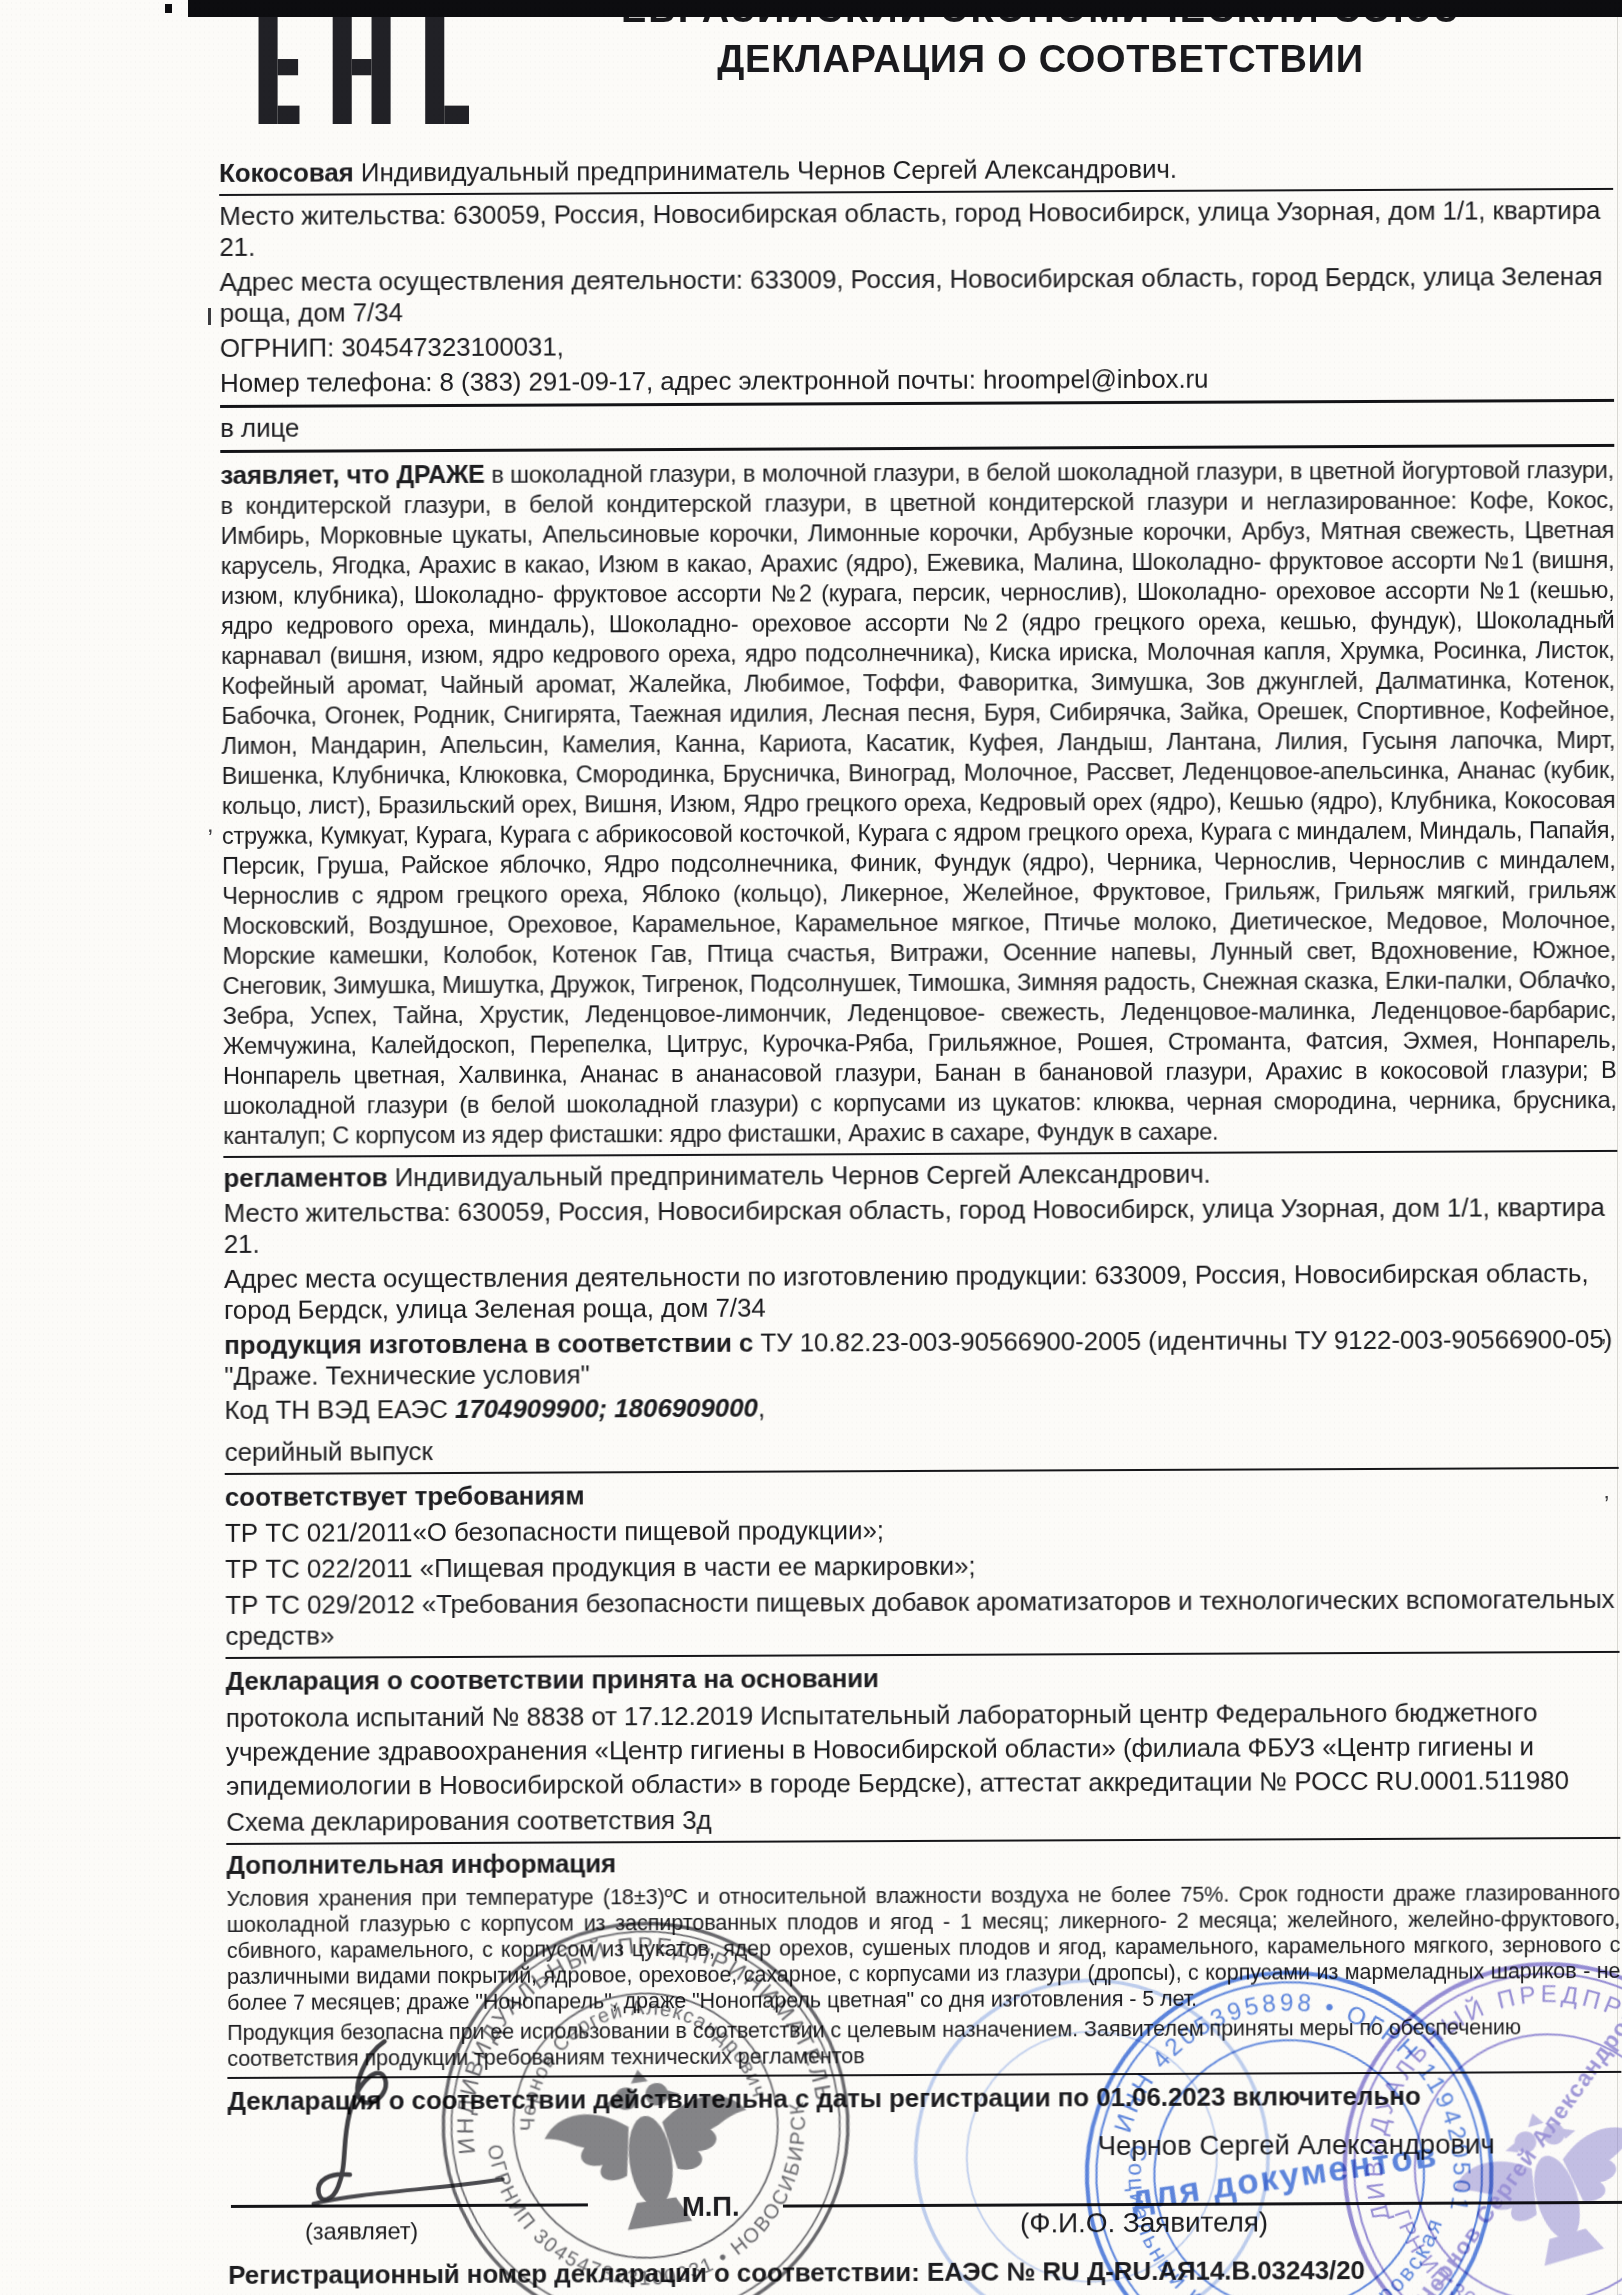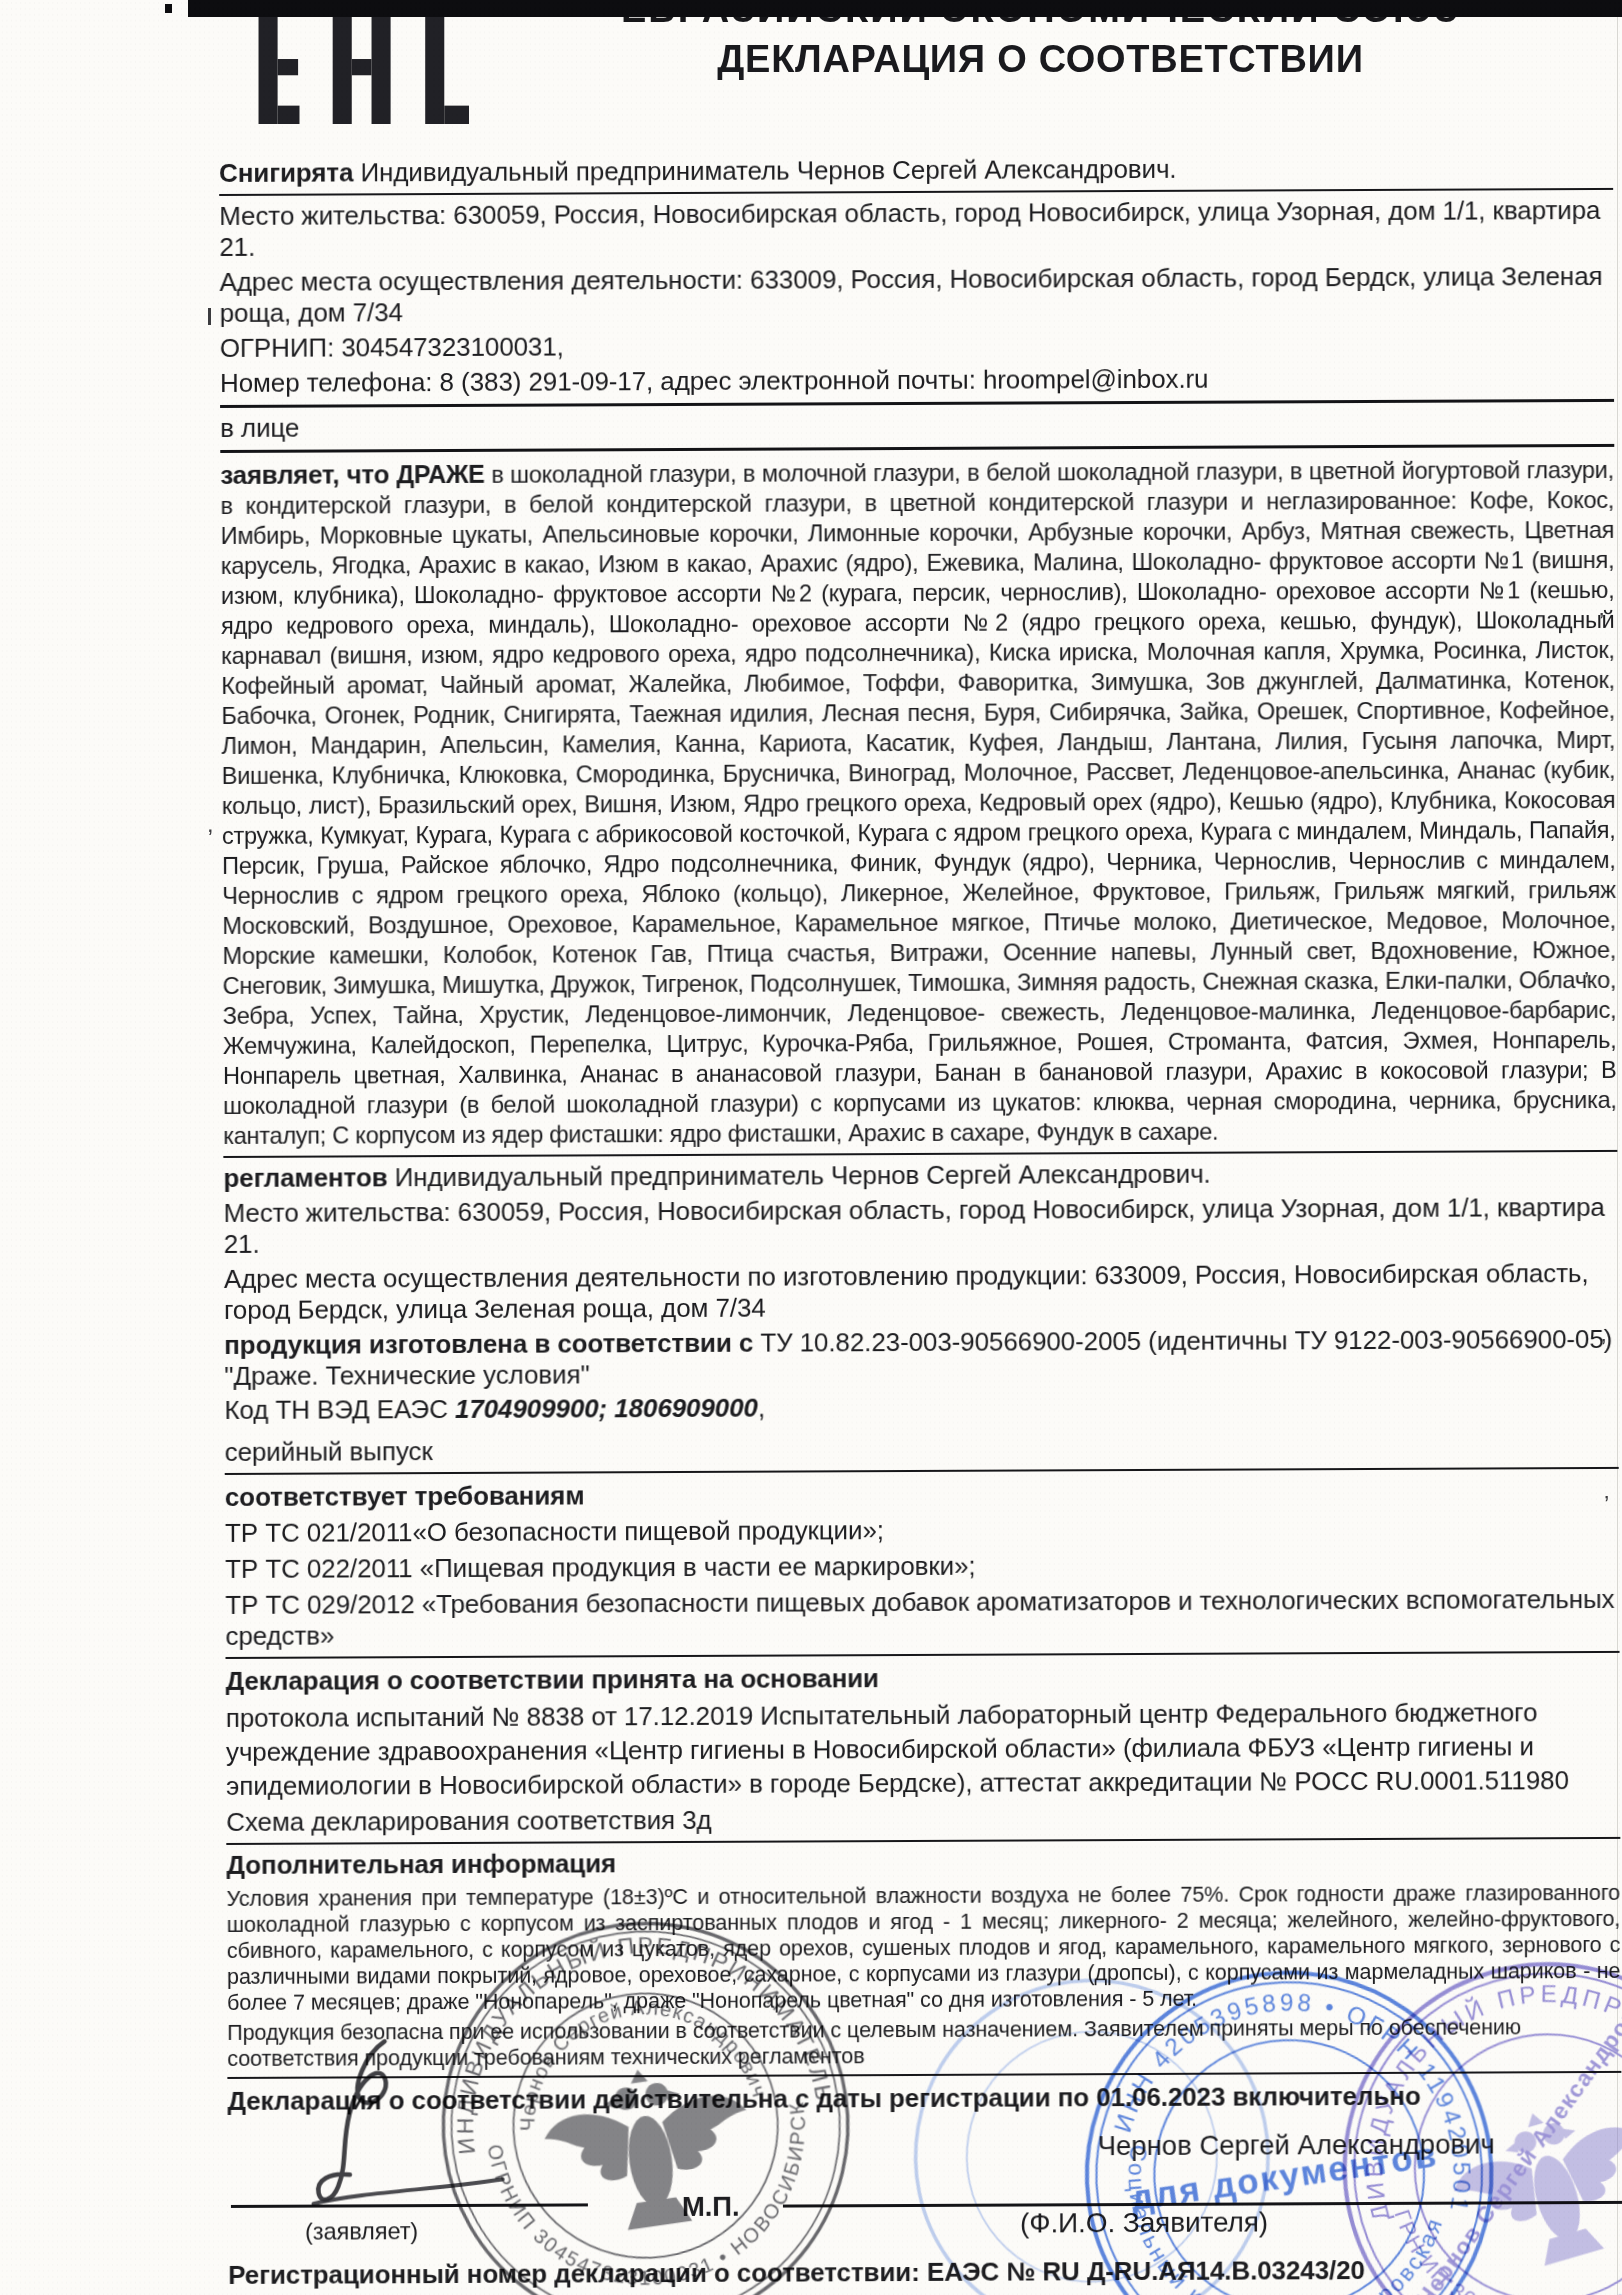--- a/index.html
+++ b/index.html
@@ -82,21 +82,21 @@
 
   <div class="tickbar" style="left:208px; top:308px;"></div>
   <div class="mark" style="left:1599px; top:609px;">’</div>
   <div class="mark" style="left:1584px; top:968px;">’</div>
   <div class="mark" style="left:1601px; top:1335px;">’</div>
   <div class="mark" style="left:207px; top:811px;">,</div>
   <div class="mark" style="left:1604px; top:1492px;">’</div>
 
   <div class="content">
 
-    <p><span class="b">Снигирята</span><span> Индивидуальный предприниматель Чернов Сергей Александрович.</span></p>
+    <p><span class="b">Кокосовая</span><span> Индивидуальный предприниматель Чернов Сергей Александрович.</span></p>
     <div class="rule"></div>
     <p class="mt8">Место жительства: 630059, Россия, Новосибирская область, город Новосибирск, улица Узорная, дом 1/1, квартира 21.</p>
     <p class="mt6">Адрес места осуществления деятельности: 633009, Россия, Новосибирская область, город Бердск, улица Зеленая роща, дом 7/34</p>
     <p class="mt6">ОГРНИП: 304547323100031,</p>
     <p class="mt6">Номер телефона: 8 (383) 291-09-17, адрес электронной почты: hroompel@inbox.ru</p>
     <div class="rule-thick"></div>
     <p class="mt8">в лице</p>
     <div class="rule-thick"></div>
 
     <p class="dense"><span class="b" style="font-size:26px;">заявляет, что </span><span class="b" style="font-size:25px;">ДРАЖЕ</span><span> в шоколадной глазури, в молочной глазури, в белой шоколадной глазури, в цветной йогуртовой глазури, в кондитерской глазури, в белой кондитерской глазури, в цветной кондитерской глазури и неглазированное: Кофе, Кокос, Имбирь, Морковные цукаты, Апельсиновые корочки, Лимонные корочки, Арбузные корочки, Арбуз, Мятная свежесть, Цветная карусель, Ягодка, Арахис в какао, Изюм в какао, Арахис (ядро), Ежевика, Малина, Шоколадно- фруктовое ассорти №1 (вишня, изюм, клубника), Шоколадно- фруктовое ассорти №2 (курага, персик, чернослив), Шоколадно- ореховое ассорти №1 (кешью, ядро кедрового ореха, миндаль), Шоколадно- ореховое ассорти №2 (ядро грецкого ореха, кешью, фундук), Шоколадный карнавал (вишня, изюм, ядро кедрового ореха, ядро подсолнечника), Киска ириска, Молочная капля, Хрумка, Росинка, Листок, Кофейный аромат, Чайный аромат, Жалейка, Любимое, Тоффи, Фаворитка, Зимушка, Зов джунглей, Далматинка, Котенок, Бабочка, Огонек, Родник, Снигирята, Таежная идилия, Лесная песня, Буря, Сибирячка, Зайка, Орешек, Спортивное, Кофейное, Лимон, Мандарин, Апельсин, Камелия, Канна, Кариота, Касатик, Куфея, Ландыш, Лантана, Лилия, Гусыня лапочка, Мирт, Вишенка, Клубничка, Клюковка, Смородинка, Брусничка, Виноград, Молочное, Рассвет, Леденцовое-апельсинка, Ананас (кубик, кольцо, лист), Бразильский орех, Вишня, Изюм, Ядро грецкого ореха, Кедровый орех (ядро), Кешью (ядро), Клубника, Кокосовая стружка, Кумкуат, Курага, Курага с абрикосовой косточкой, Курага с ядром грецкого ореха, Курага с миндалем, Миндаль, Папайя, Персик, Груша, Райское яблочко, Ядро подсолнечника, Финик, Фундук (ядро), Черника, Чернослив, Чернослив с миндалем, Чернослив с ядром грецкого ореха, Яблоко (кольцо), Ликерное, Желейное, Фруктовое, Грильяж, Грильяж мягкий, грильяж Московский, Воздушное, Ореховое, Карамельное, Карамельное мягкое, Птичье молоко, Диетическое, Медовое, Молочное, Морские камешки, Колобок, Котенок Гав, Птица счастья, Витражи, Осенние напевы, Лунный свет, Вдохновение, Южное, Снеговик, Зимушка, Мишутка, Дружок, Тигренок, Подсолнушек, Тимошка, Зимняя радость, Снежная сказка, Елки-палки, Облачко, Зебра, Успех, Тайна, Хрустик, Леденцовое-лимончик, Леденцовое- свежесть, Леденцовое-малинка, Леденцовое-барбарис, Жемчужина, Калейдоскоп, Перепелка, Цитрус, Курочка-Ряба, Грильяжное, Рошея, Строманта, Фатсия, Эхмея, Нонпарель, Нонпарель цветная, Халвинка, Ананас в ананасовой глазури, Банан в банановой глазури, Арахис в кокосовой глазури; В шоколадной глазури (в белой шоколадной глазури) с корпусами из цукатов: клюква, черная смородина, черника, брусника, канталуп; С корпусом из ядер фисташки: ядро фисташки, Арахис в сахаре, Фундук в сахаре.</span></p>

